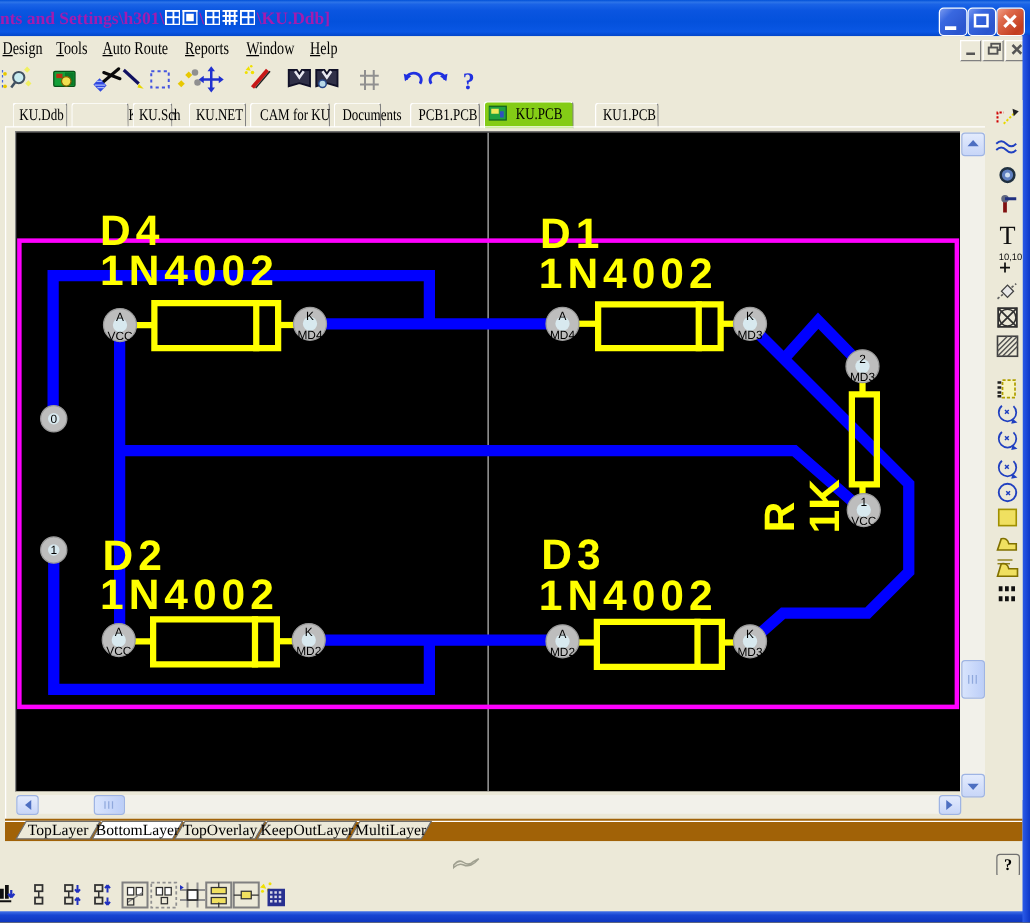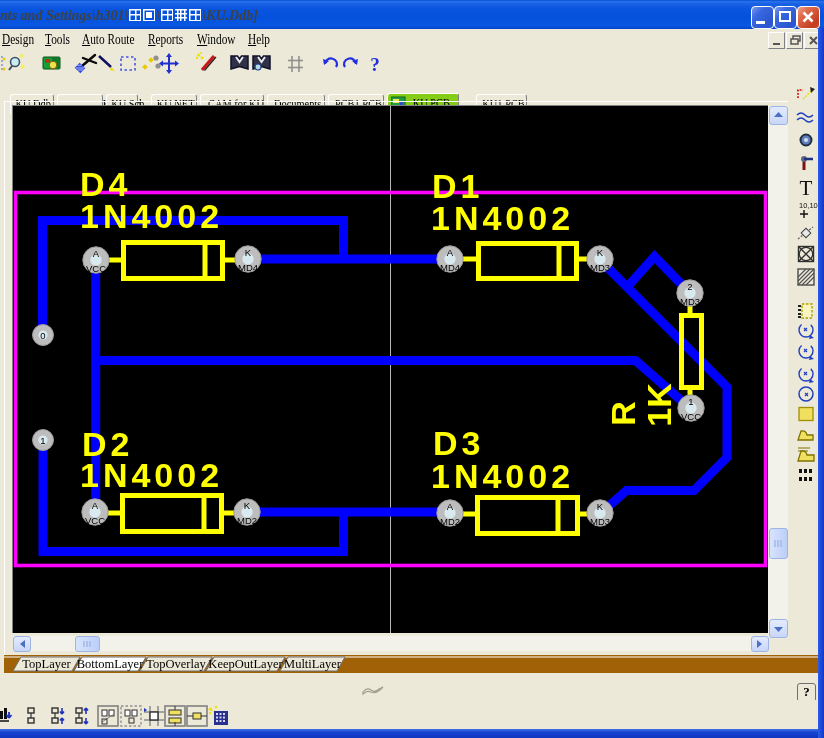--- a/index.html
+++ b/index.html
@@ -2,22 +2,22 @@
 <html><head>
 <meta charset="utf-8">
 <style>
   html,body{margin:0;padding:0;}
   body{width:824px;height:738px;overflow:hidden;position:relative;
        background:#ECE9D8;font-family:"Liberation Serif",serif;}
   .abs{position:absolute;}
   
   #titlebar{left:0;top:0;width:824px;height:29px;
     background:linear-gradient(180deg,#0050D8 0%,#2D74E8 6%,#1A63E6 12%,#0A55E0 30%,#0451DC 60%,#0A57E4 88%,#0345C8 100%);}
-  #titletext{left:0px;top:8px;color:#404040;font-weight:bold;font-size:14px;
-    font-family:"Liberation Serif",serif;letter-spacing:0px;white-space:nowrap;font-style:italic;}
+  #titletext{left:0px;top:8px;color:#a21caf;font-weight:bold;font-size:14px;
+    font-family:"Liberation Serif",serif;letter-spacing:0px;white-space:nowrap;}
   .winbtn{top:6px;width:21px;height:21px;border-radius:4px;border:1px solid #fff;}
   .cjk{display:inline-block;width:12px;height:12px;margin:0 1px -1px 1px;position:relative;
      background:
        linear-gradient(#fff,#fff) 0 0/12px 1.5px no-repeat,
        linear-gradient(#fff,#fff) 0 5px/12px 1.5px no-repeat,
        linear-gradient(#fff,#fff) 0 10.5px/12px 1.5px no-repeat,
        linear-gradient(#fff,#fff) 0 0/1.5px 12px no-repeat,
        linear-gradient(#fff,#fff) 5.5px 0/1.5px 12px no-repeat,
        linear-gradient(#fff,#fff) 10.5px 0/1.5px 12px no-repeat;}
   .cjk.c2{background:
@@ -40,21 +40,21 @@
   
   #menubar{left:0;top:29px;width:824px;height:21px;background:#ECE9D8;text-align:right;}
   .menuitem{position:absolute;top:2px;font-size:14.5px;color:#000;white-space:nowrap;
      transform:scaleX(0.78);transform-origin:0 0;}
   .menuitem u{text-decoration:underline;}
   .mdibtn{position:absolute;top:3px;width:15px;height:15px;background:#ECE9D8;
      border:1px solid;border-color:#fff #808080 #808080 #fff;}
   
   #toolbar{left:0;top:50px;width:824px;height:30px;background:#ECE9D8;}
   
-  #tabbar{left:0;top:80px;width:824px;height:24px;background:#ECE9D8;margin-top:12px;}
+  #tabbar{left:0;top:80px;width:824px;height:24px;background:#ECE9D8;}
   .dtab{position:absolute;top:2px;height:20px;background:#ECE9D8;
      border:1px solid;border-color:#fff #808080 #ECE9D8 #fff;
      border-radius:3px 3px 0 0;font-size:13px;text-align:center;
      padding:1px 0 0 0;box-sizing:border-box;white-space:nowrap;}
   .dtab .tx{display:inline-block;transform:scaleX(0.8);transform-origin:center;}
   .dtab.active{background:#84cc16;border-bottom:1px solid #F4F2E8;height:22px;top:1px;}
   
   #panel{left:4px;top:101px;width:814px;height:570px;
      border-top:1px solid #fff;border-left:1px solid #fff;}
   #canvas{left:12px;top:105px;width:755px;height:527px;background:#000;border-left:1px solid #828282;border-top:1px solid #828282;}
@@ -178,21 +178,21 @@
       <path d="M358,9 l-1,6 l-5,-4 z" fill="#2030E0"></path>
     <text x="375" y="21" text-anchor="middle" font-family="Liberation Serif,serif" font-weight="bold" font-size="19" fill="#2030E0">?</text>
   </svg></div>
 
   <div class="abs" id="tabbar">
     <span class="dtab" style="left:10px;width:44px;"><span class="tx">KU.Ddb</span></span>
     <span class="dtab" style="left:57px;width:46px;padding-left:40px;"><span class="tx">KU1.Sch</span></span>
     <span class="dtab" style="left:106px;width:32px;"><span class="tx">KU.Sch</span></span>
     <span class="dtab" style="left:151px;width:46px;"><span class="tx">KU.NET</span></span>
     <span class="dtab" style="left:200px;width:64px;text-decoration:underline;"><span class="tx">CAM for KU</span></span>
-    <span class="dtab" style="left:267px;width:58px;"><span class="tx">Documents</span></span>
+    <span class="dtab" style="left:267px;width:38px;"><span class="tx">Documents</span></span>
     <span class="dtab" style="left:328px;width:56px;"><span class="tx">PCB1.PCB</span></span>
     <span class="dtab active" style="left:387px;width:72px;"><svg width="15" height="13" style="vertical-align:-2px">
         <rect x="0" y="1" width="14" height="11" fill="#20A040" stroke="#106020"></rect>
         <rect x="2" y="3" width="6" height="4" fill="#F0E858"></rect>
         <rect x="9" y="5" width="3" height="5" fill="#3050C0"></rect>
       </svg><span class="tx" style="margin-left:2px">KU.PCB</span></span>
     <span class="dtab" style="left:476px;width:51px;"><span class="tx">KU1.PCB</span></span>
   </div>
 
   <div class="abs" id="panel"></div>

